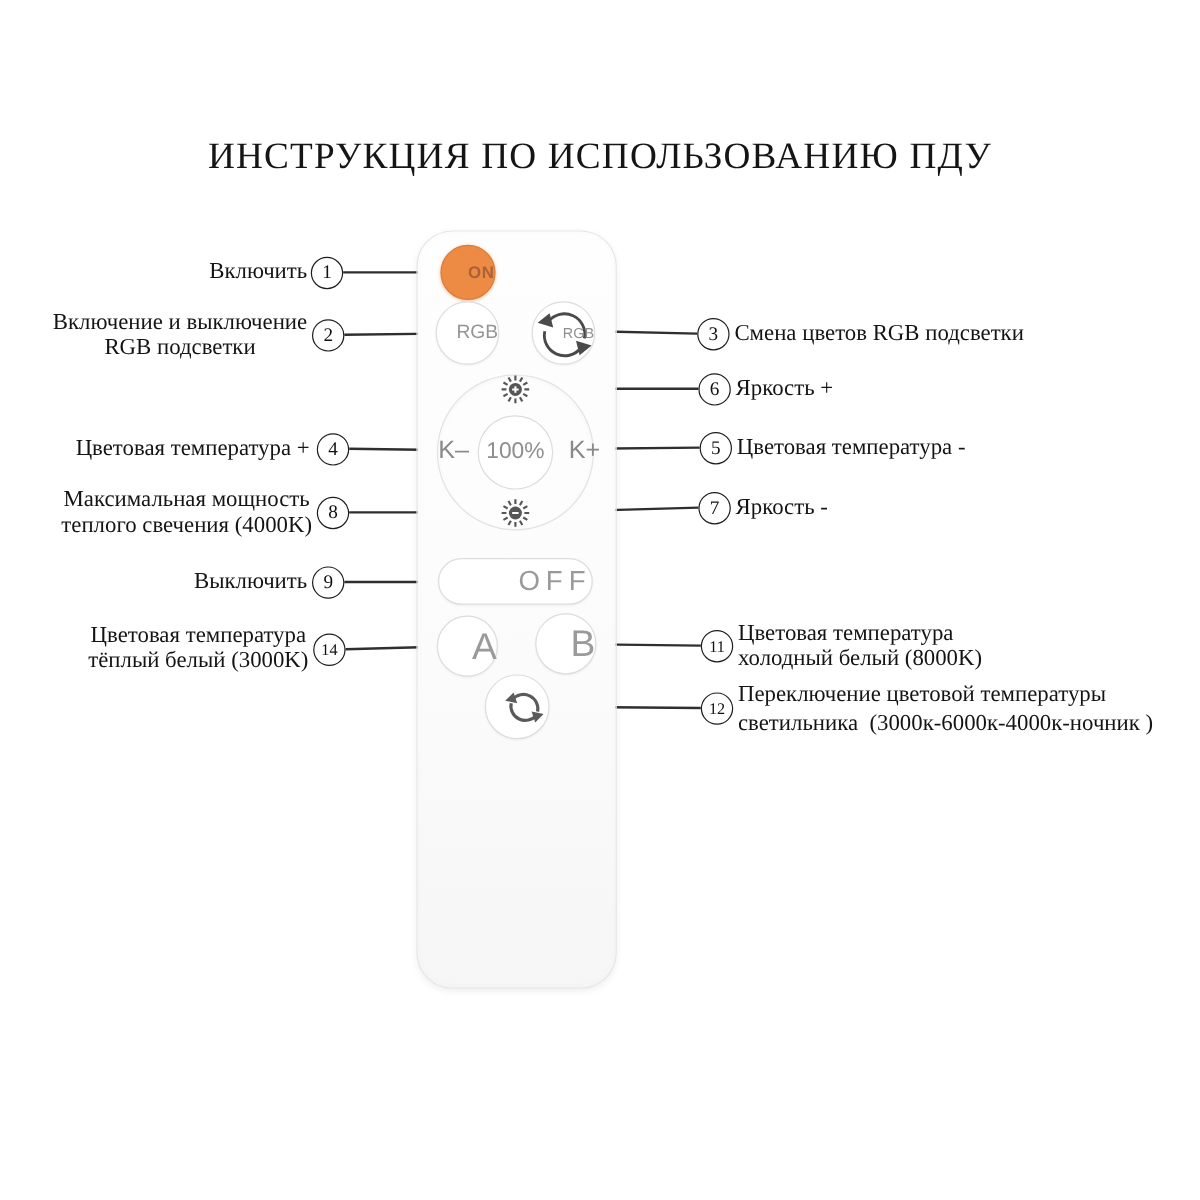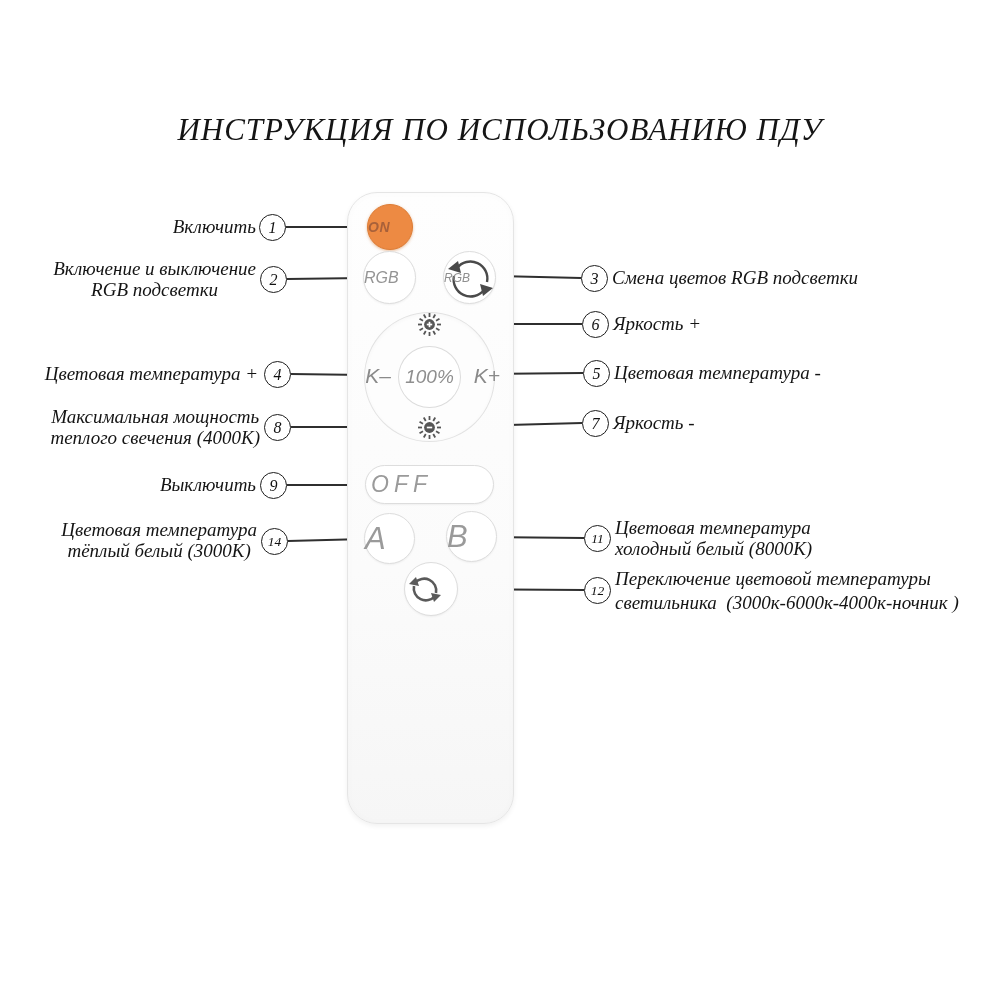--- a/index.html
+++ b/index.html
@@ -1,34 +1,34 @@
 <!DOCTYPE html>
 <html><head>
 <meta charset="utf-8">
 <style>
   html,body { margin:0; padding:0; background:#fff; }
   * { box-sizing:border-box; }
   .stage {
     position:relative; width:1000px; height:1000px; background:#ffffff;
-    font-family:"Liberation Sans", sans-serif; overflow:hidden;font-style:italic;
+    font-family:"Liberation Sans", sans-serif; overflow:hidden;
   }
   .title {
     position:absolute; left:0; top:112px; width:100%;
     text-align:center; font-family:"Liberation Serif", serif;
     font-size:31px; letter-spacing:1px; color:#151515; font-weight:400;
   }
   
   .remote-body {
     position:absolute; left:347px; top:192px; width:167px; height:632px;
     border-radius:30px; border:1px solid #e5e5e5;
     background:linear-gradient(180deg,#fefefe 0%,#fbfbfb 60%,#f6f6f6 100%);
     box-shadow:0 2px 5px rgba(0,0,0,0.06), inset 0 0 8px rgba(0,0,0,0.02);
   }
   .btn {
-    position:absolute; display:flex; align-items:center; justify-content:flex-start;
+    position:absolute; display:flex; align-items:center; justify-content:flex-end;
     background:#ffffff; border:1.5px solid #ddd; border-radius:50%;
     color:#949494; box-shadow:0 1px 2px rgba(0,0,0,0.05);
   }
   .btn-on {
     left:367px; top:204px; width:46px; height:46px;
     background:#ED8A43; border:1px solid #dd7c35; color:#A8613A;
     font-size:14px; font-weight:bold; letter-spacing:0.5px;
     box-shadow:0 1px 3px rgba(214,122,49,0.5);
   }
   .btn-rgb { left:363px; top:251px; width:53px; height:53px; font-size:16px; }

